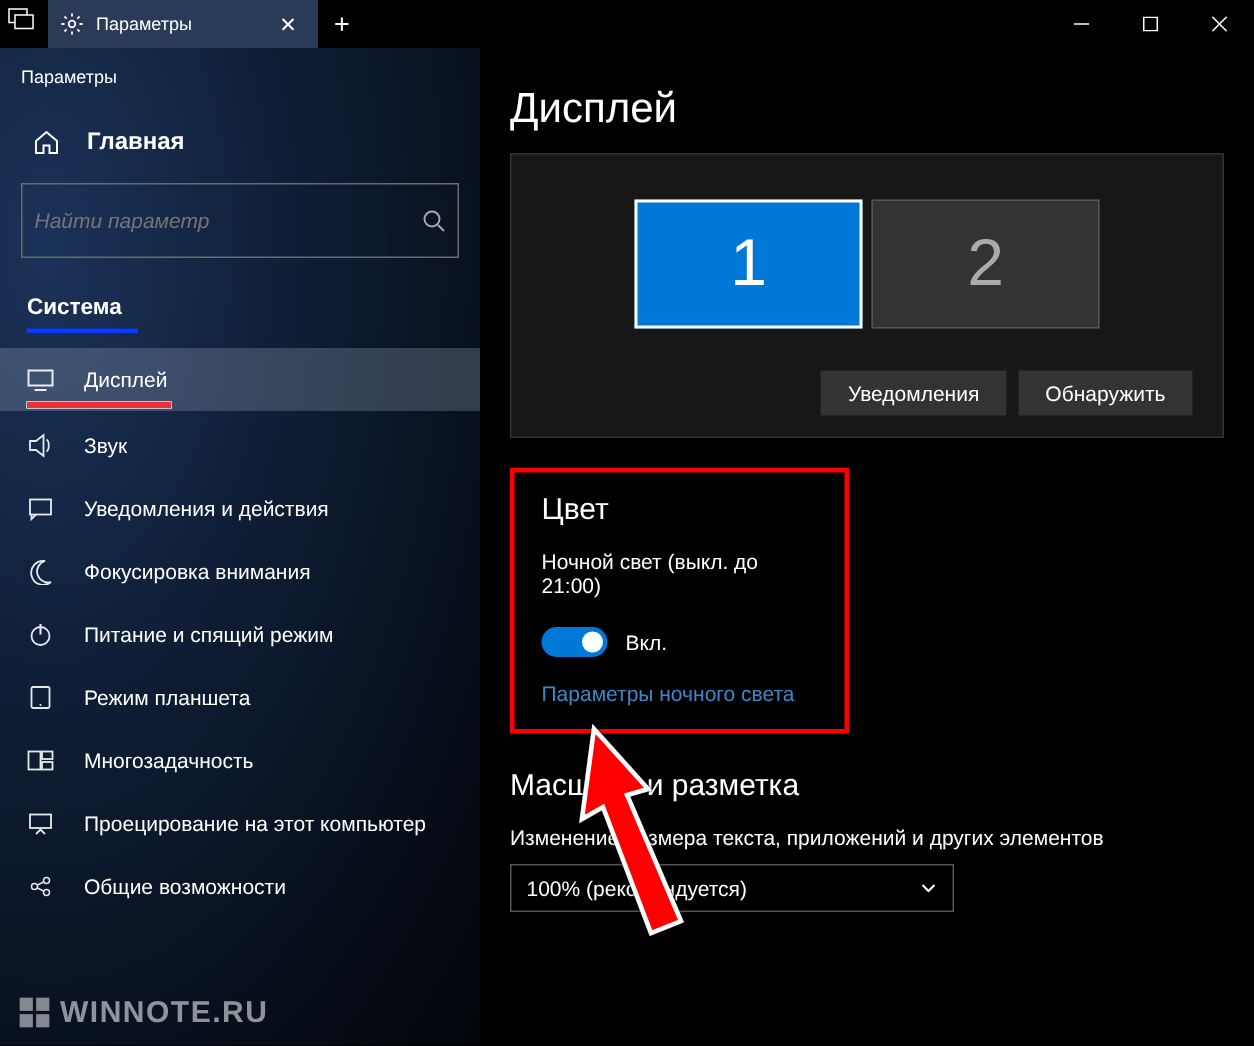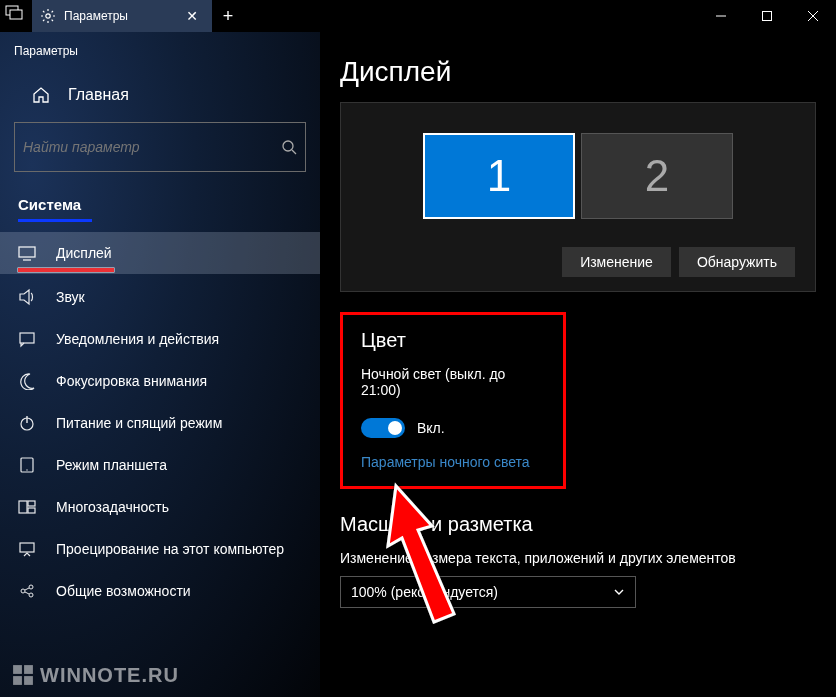--- a/index.html
+++ b/index.html
@@ -9,21 +9,21 @@
   .tab .gear { width:16px; height:16px; margin-right:8px; }
   .tab .tab-title { font-size:12px; color:#fff; flex:1; }
   .tab .tab-close { width:24px; text-align:center; font-size:14px; color:#fff; cursor:pointer; }
   .tab-add { width:32px; display:flex; align-items:center; justify-content:center; color:#fff; font-size:18px; cursor:pointer; }
   .spacer { flex:1; }
   .win-btn { width:46px; display:flex; align-items:center; justify-content:center; color:#fff; font-size:12px; cursor:pointer; }
   .win-btn svg{ width:10px; height:10px; }
   .app-body { display:flex; height:665px; }
   .sidebar { width:320px; background:radial-gradient(ellipse at 10% 20%, #1b3259 0%, #0f1e36 40%, #020408 100%); display:flex; flex-direction:column; padding-top:6px; position:relative; }
   .breadcrumb { font-size:12px; color:#fff; padding:6px 14px 18px 14px; }
-  .home-row { display:flex; align-items:flex-end; padding:10px 32px; cursor:pointer; }
+  .home-row { display:flex; align-items:flex-end; padding:10px 22px; cursor:pointer;font-weight:bold; }
   .home-row .icon { width:20px; margin-right:16px; }
   .search-wrap { padding:8px 14px 14px 14px; }
   .search-box { display:flex; align-items:center; border:1px solid #6a6a6a; height:50px; background:transparent; padding:0 8px; }
   .search-box input { flex:1; background:transparent; border:none; outline:none; color:#aaa; font-size:14px; font-style:italic; }
   .search-box .mag { width:16px; height:16px; }
   .section-title { font-size:15px; font-weight:600; padding:10px 18px 6px 18px; }
   .blue-underline { height:3px; background:#0b39ff; width:74px; margin-left:18px; margin-bottom:10px; }
   .nav-item { display:flex; align-items:center; padding:12px 18px; cursor:pointer; font-size:14px; }
   .nav-item .icon { width:20px; margin-right:18px; opacity:.9; }
   .nav-item.selected { background:rgba(180,190,210,0.25); position:relative; }
@@ -221,21 +221,21 @@
 
   <div class="content">
     <h1 class="page-title">Дисплей</h1>
 
     <div class="monitor-box">
       <div class="monitors">
         <div class="monitor active">1</div>
         <div class="monitor inactive">2</div>
       </div>
       <div class="monitor-buttons">
-        <button class="btn">Изменение</button>
+        <button class="btn">Уведомления</button>
         <button class="btn">Обнаружить</button>
       </div>
     </div>
 
     <div class="red-box">
       <h2 class="section">Цвет</h2>
       <div class="nl-label">Ночной свет (выкл. до 21:00)</div>
       <div class="toggle-row">
         <div class="toggle">
             <div class="knob"></div>

